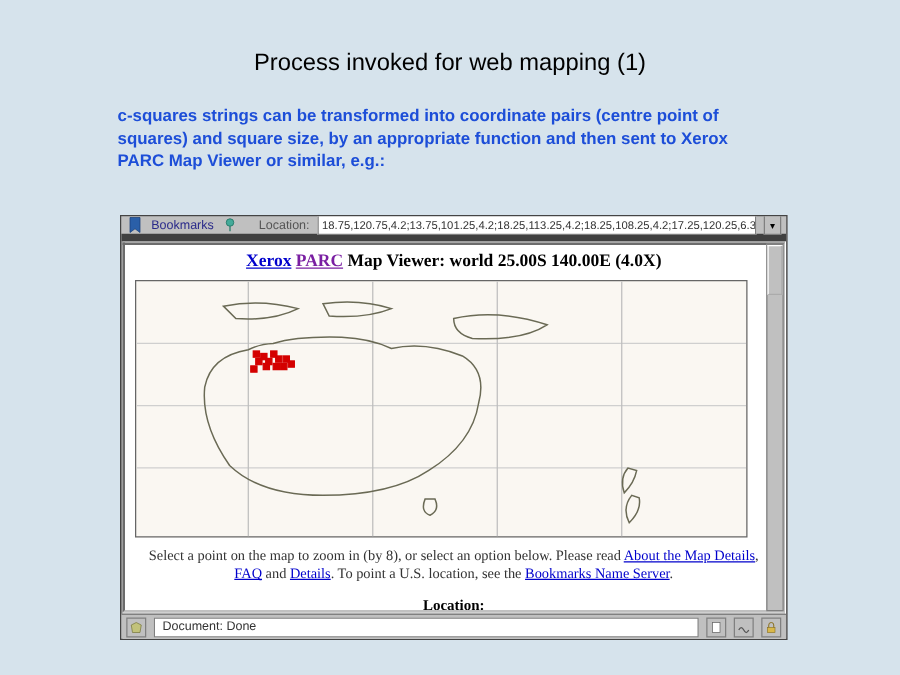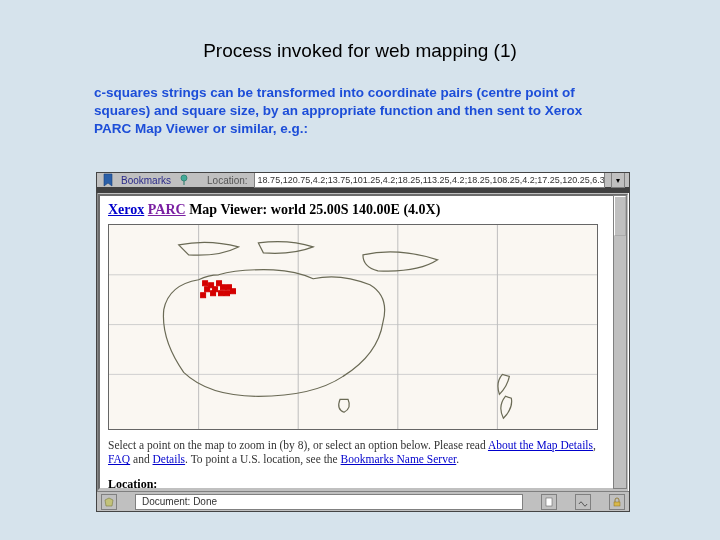--- a/index.html
+++ b/index.html
@@ -75,20 +75,21 @@
   }
   .content {
     background: #fff;
     height: 296px;
     border: 2px inset #c0c0c0;
     margin: 1px;
     font-family: "Times New Roman", serif;
     overflow: hidden;
     position: relative;
     padding: 6px 8px;
+    text-align: center;
   }
   .page-heading {
     font-size: 14px;
     font-weight: bold;
     color: #000;
     margin-bottom: 6px;
   }
   .page-heading .lnk { color: #0000cc; text-decoration: underline; }
   .page-heading .vlnk { color: #7a1fa2; text-decoration: underline; }
   .map-box {
@@ -117,21 +118,21 @@
     margin-top: 10px;
   }
   .statusbar {
     position:absolute;
     left:0; right:0; bottom:0;
     height: 20px;
     background:#c0c0c0;
     border-top:1px solid #808080;
     display:flex; align-items:center;
     font-size:10px; color:#333;
-    padding: 0 4px; gap:18px;
+    padding: 0 4px; gap:6px;
   }
   .status-cell {
     height:16px; border:1px solid #808080;
     background:#c0c0c0;
     display:inline-flex; align-items:center;
     padding:0 6px;
   }
   .status-doc { flex:1; background:#fff; }
   .status-icon { width:16px; height:16px; border:1px solid #808080; background:#c0c0c0; display:inline-flex; align-items:center; justify-content:center; }
   .scrollbar-v {

